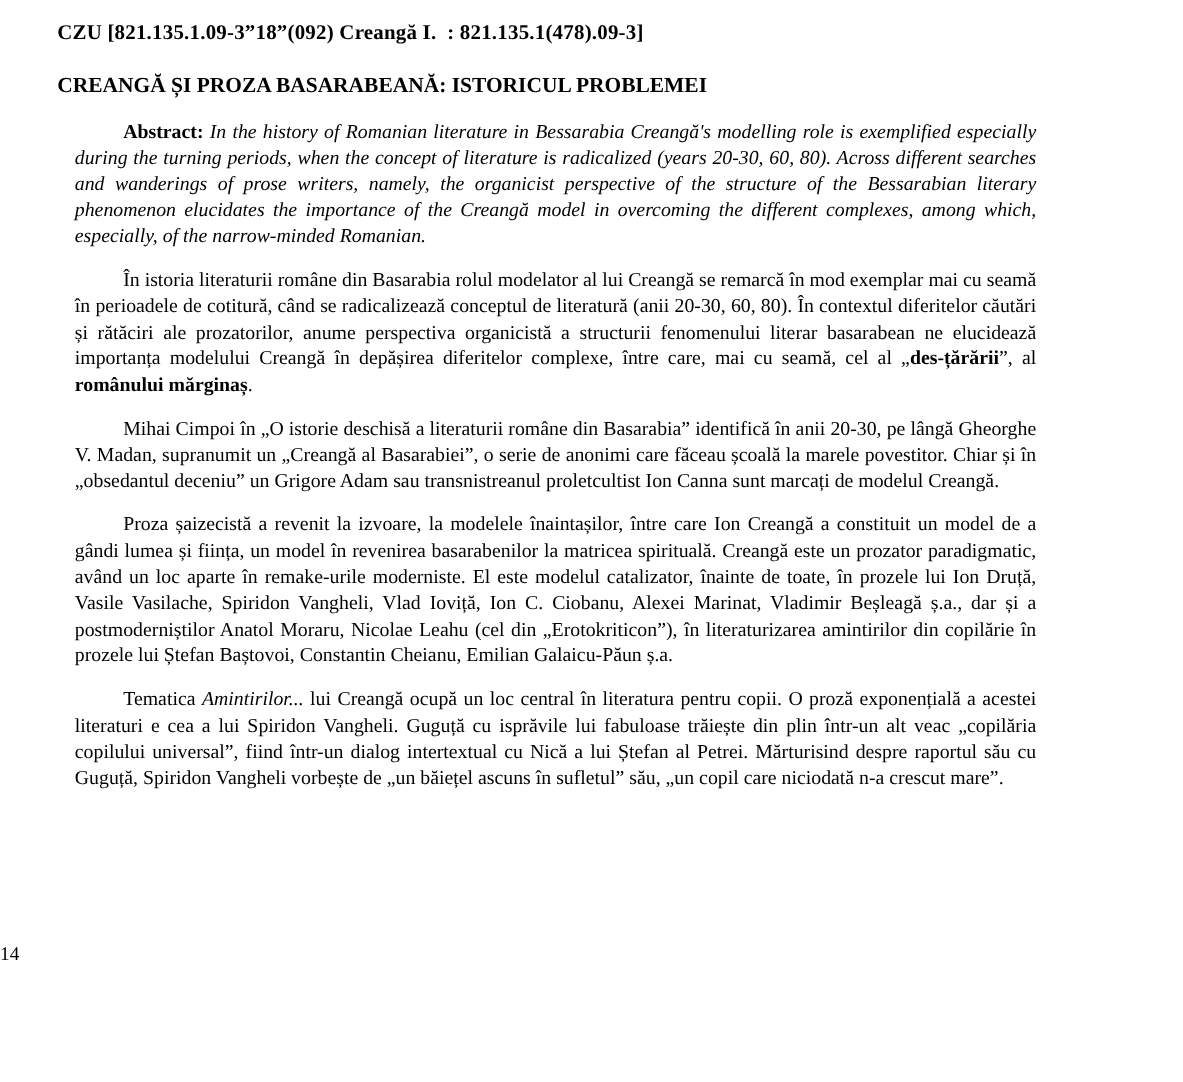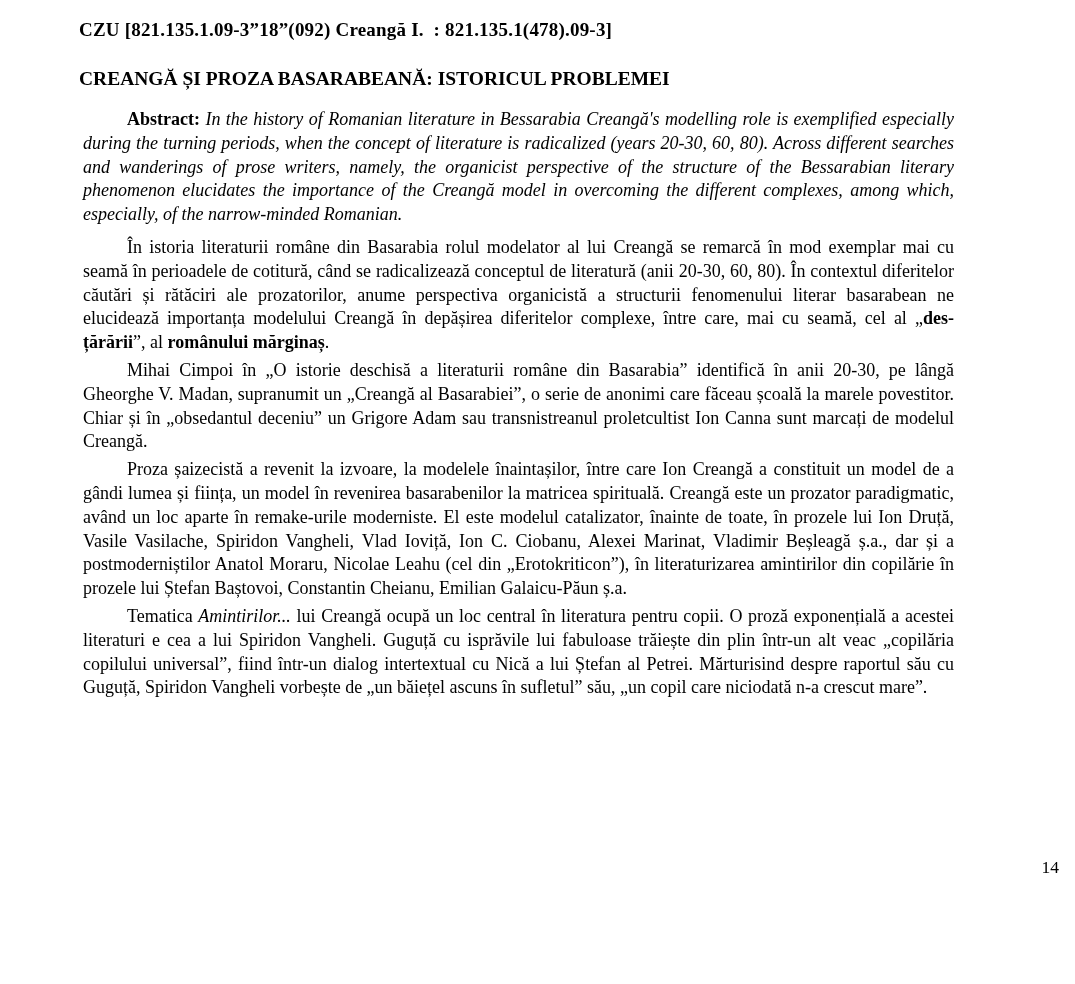--- a/index.html
+++ b/index.html
@@ -9,21 +9,21 @@
   }
   .page {
     position: relative;
     width: 1075px;
     height: 984px;
     margin: 0 auto;
     background: #ffffff;
     color: #000000;
     font-family: "Liberation Serif", "DejaVu Serif", serif;
     box-sizing: border-box;
-    padding: 18px 117px 0 79px;
+    padding: 18px 117px 0 52px;
     overflow: hidden;
   }
   .czu {
     font-weight: bold;
     font-size: 19px;
     line-height: 24px;
     white-space: pre-wrap;
     letter-spacing: 0.2px;
   }
   .title {
@@ -37,35 +37,35 @@
     text-align: right;
     font-size: 18px;
     line-height: 21.5px;
   }
   .bold { font-weight: bold; }
   .italic { font-style: italic; }
   .abstract-block {
     margin-top: 17px;
   }
   p.para {
-    margin: 4px;
+    margin: 16px;
     text-align: justify;
     font-size: 18px;
     line-height: 23.8px;
   }
   .indent { text-indent: 44px; }
   .body-block {
     margin-top: 9px;
   }
   .page-number {
     position: absolute;
     left: 0;
     right: 16px;
     top: 857px;
-    text-align: right;
+    text-align: left;
     font-size: 17.5px;
   }
 </style>
 </head>
 <body>
 
 <div class="page">
 
   <div class="czu">CZU [821.135.1.09-3”18”(092) Creangă I.  : 821.135.1(478).09-3]</div>
 

